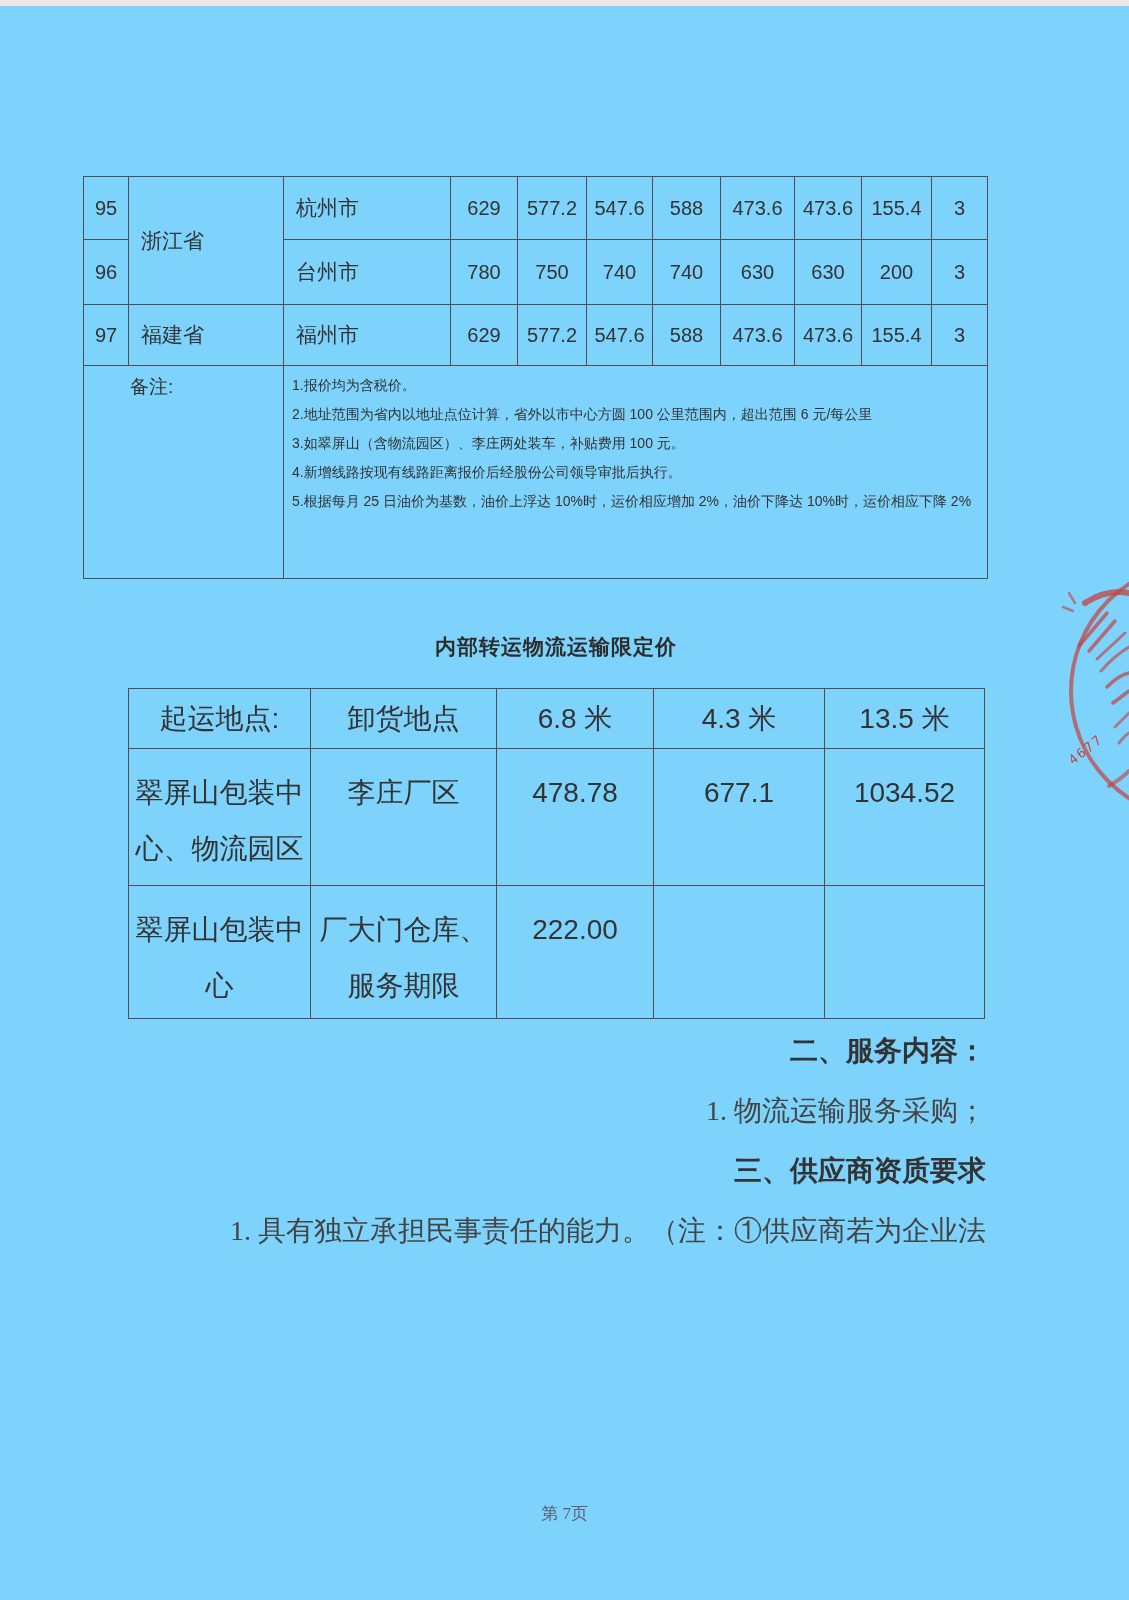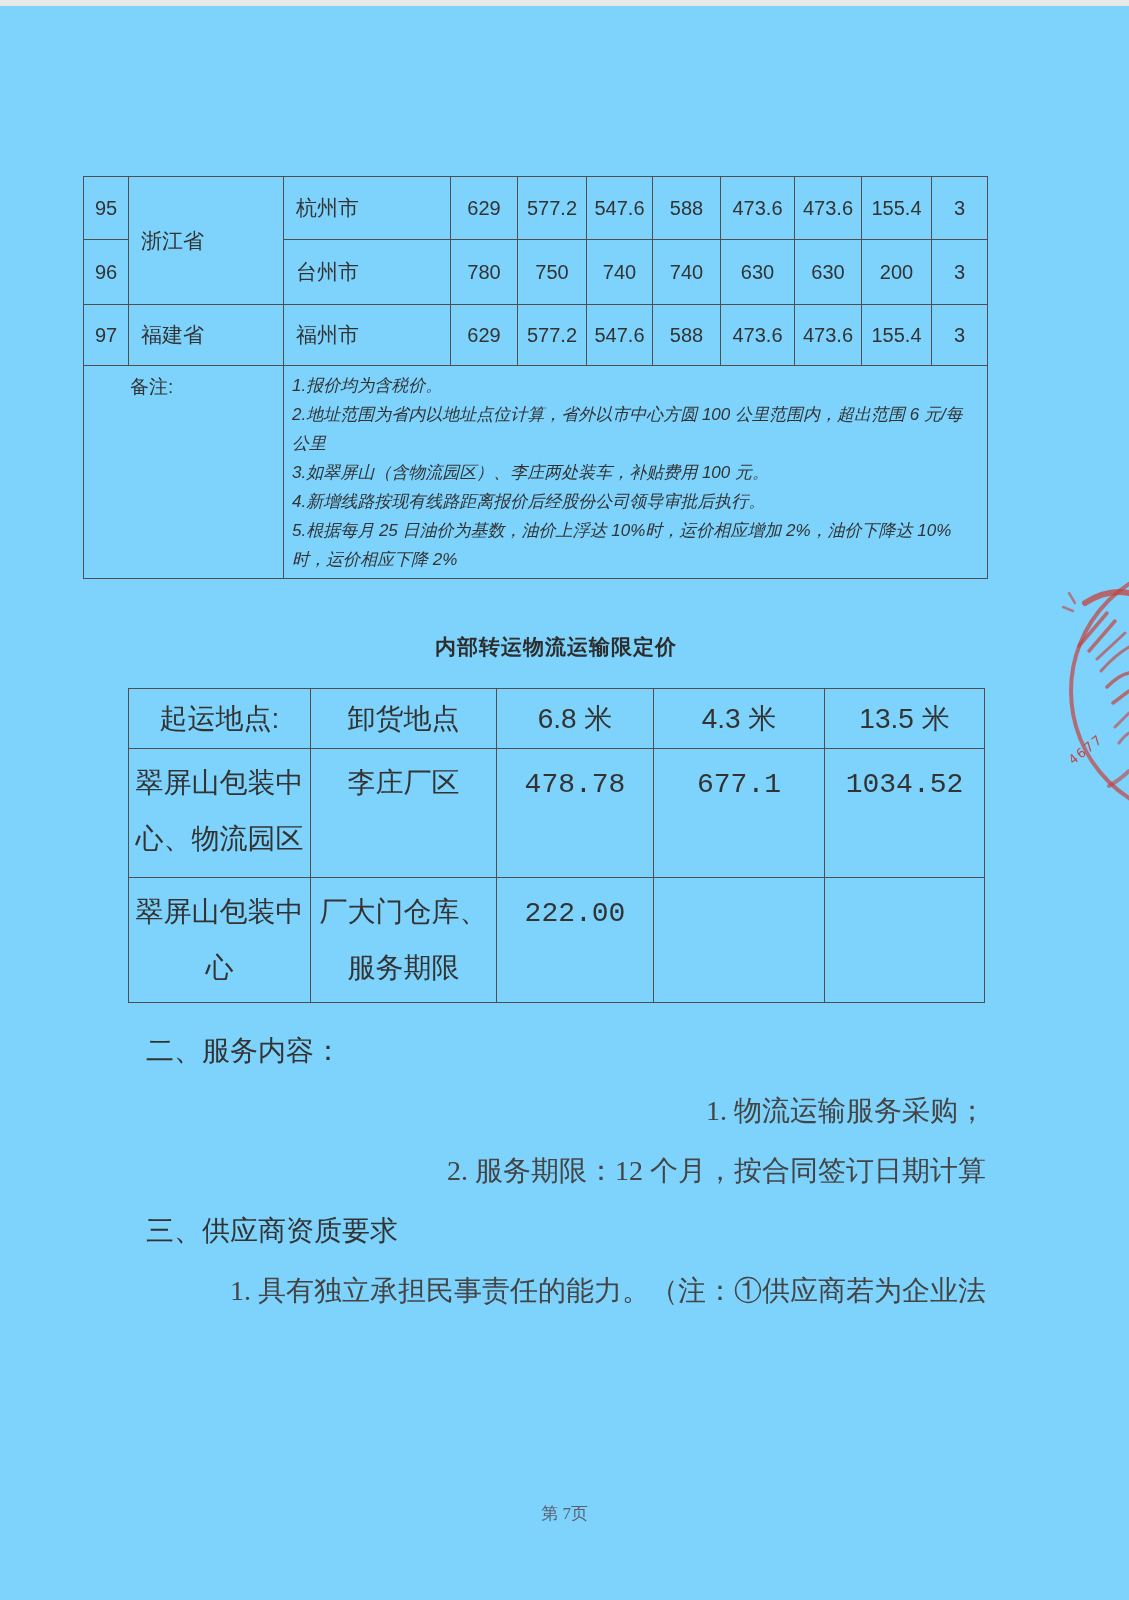--- a/index.html
+++ b/index.html
@@ -12,40 +12,40 @@
   table{border-collapse:collapse;position:absolute;table-layout:fixed;}
   .t1{left:83px;top:170px;width:904px;}
   .t1 td{border:1px solid #4f4f4f;font-size:20px;color:#333;overflow:hidden;}
   .t1 .c-num{text-align:center;}
   .t1 .c-cjk{text-align:left;padding-left:12px;font-size:21px;}
   .t1 tr.r1 td{height:60px;}
   .t1 tr.r2 td{height:62px;}
   .t1 tr.r3 td{height:58px;}
   .t1 tr.r-notes td{height:204px;vertical-align:top;}
   .t1 .notes-label{padding:8px 0 0 46px;font-size:19px;}
-  .t1 .notes-cell{padding:5px 10px 0 8px;font-size:17px;line-height:29px;text-align:left;font-style:italic;}
+  .t1 .notes-cell{padding:5px 10px 0 8px;font-size:14px;line-height:29px;text-align:left;}
   .t1 .notes-cell div{margin:0;}
   
   .t2-title{
     position:absolute;left:128px;top:627px;width:856px;text-align:center;
     font-size:21px;font-weight:600;color:#2d2d2d;letter-spacing:1px;
   }
   .t2{left:128px;top:682px;width:856px;}
   .t2 td{border:1px solid #4f4f4f;font-size:28px;color:#333;text-align:center;padding:0 2px;overflow:hidden;}
   .t2 tr.hd td{height:59px;vertical-align:middle;}
   .t2 tr.d1 td{height:120px;}
   .t2 tr.d2 td{height:116px;}
-  .t2 tr.d1 td,.t2 tr.d2 td{vertical-align:top;padding-top:8px;line-height:56px;font-family:Liberation Mono, monospace;}
+  .t2 tr.d1 td,.t2 tr.d2 td{vertical-align:top;padding-top:16px;line-height:56px;}
   
   .content{
     position:absolute;left:146px;top:1015px;width:840px;
     font-family:"Liberation Serif",serif;font-size:28px;color:#444;
   }
   .content p{margin:0;line-height:60px;}
-  .content p.heading{font-weight:normal;color:#333;text-indent:0;}
+  .content p.heading{font-weight:bold;color:#333;text-indent:0;text-align:right;}
   .content p.item{text-indent:2em;text-align:right;}
   
   .footer{
     position:absolute;left:0;top:1496px;width:100%;text-align:center;
     font-size:17px;color:#5a5f6e;font-family:"Liberation Serif",serif;
   }
   
   .stamp{position:absolute;left:1049px;top:545px;width:80px;height:260px;}
   .stamp-stroke{stroke:var(--stamp-color,#c5413e);fill:none;stroke-linecap:round;}
   .stamp-text{fill:var(--stamp-color,#c5413e);font-family:"DejaVu Sans Mono",monospace;font-size:13px;letter-spacing:2px;}
@@ -152,21 +152,20 @@
       <td>222.00</td>
       <td></td>
       <td></td>
     </tr>
   </tbody>
     </table>
 
   <div class="content">
     <p class="heading">二、服务内容：</p>
     <p class="item">1. 物流运输服务采购；</p>
-    <p class="item">2. 服务期限：12 个月，按合同签订日期计算</p>
     <p class="heading">三、供应商资质要求</p>
     <p class="item">1. 具有独立承担民事责任的能力。（注：①供应商若为企业法</p>
   </div>
 
   <div class="footer">第 7页</div>
 
   <div class="stamp">
     <svg width="80" height="260" viewBox="0 0 80 260">
       <circle class="stamp-stroke" cx="150" cy="140" r="128" stroke-width="4" opacity="0.7"></circle>
       <path class="stamp-stroke" d="M36,52 Q58,38 80,42" stroke-width="6" opacity="0.75"></path>

